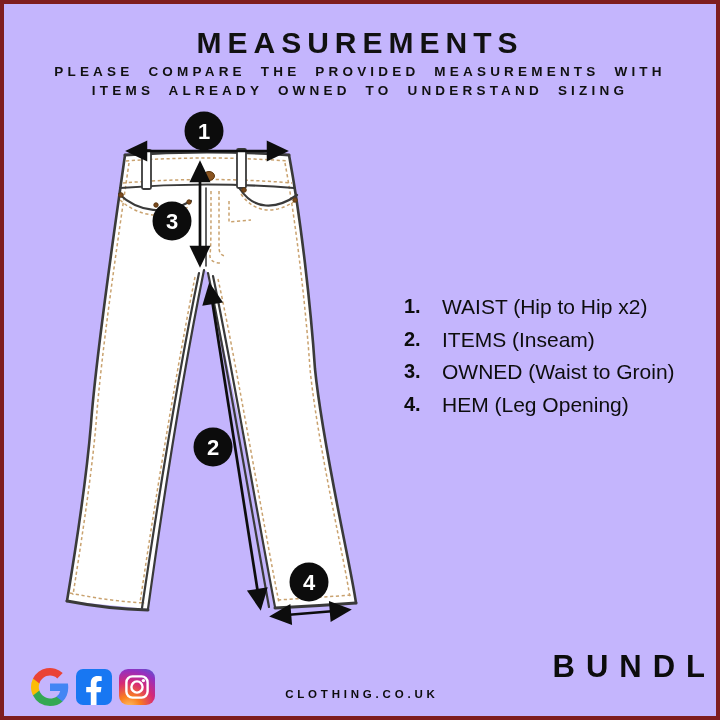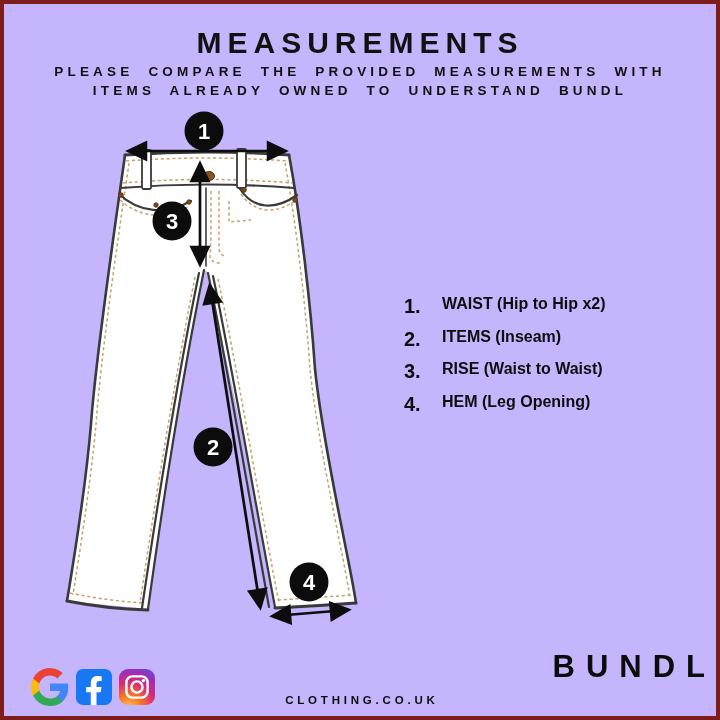--- a/index.html
+++ b/index.html
@@ -18,37 +18,37 @@
     font-size:13.5px; font-weight:bold; letter-spacing:4.2px; word-spacing:7px; color:#111;
   }
   .subtitle.l1{top:60px;}
   .subtitle.l2{top:79px;}
   
   .diagram-svg{position:absolute; left:0; top:0; width:720px; height:720px;}
   
   .legend{position:absolute; left:400px; top:291px; width:290px;}
   .legend-row{display:flex; align-items:flex-start; height:32.5px;}
   .legend-num{width:38px; font-size:20px; font-weight:bold; color:#0d0d0d;}
-  .legend-label{flex:1; font-size:16px; font-weight:bold; color:#0d0d0d; white-space:nowrap;}
+  .legend-label{flex:1; font-size:21px; font-weight:normal; color:#0d0d0d; white-space:nowrap;}
   
   .social{position:absolute; left:27px; top:664px; display:flex; align-items:center; gap:7px;}
   .brand{position:absolute; left:0; right:0; top:645px; text-align:center;}
   .brand-name{font-size:31px; font-weight:bold; color:#0c0c0c; letter-spacing:11px; margin-left:11px;text-align:right;}
-  .brand-domain{font-size:11.5px; font-weight:bold; color:#0c0c0c; letter-spacing:3.8px; margin-left:3.8px; margin-top:9px;}
+  .brand-domain{font-size:11.5px; font-weight:bold; color:#0c0c0c; letter-spacing:3.8px; margin-left:3.8px; margin-top:3px;}
   .trustpilot{position:absolute; left:543px; top:657px; display:flex; align-items:center; gap:4px;}
   .tp-text{font-size:28px; font-weight:bold; letter-spacing:-0.8px; color:#191919;}
 </style>
 </head>
 <body>
 
 <div class="frame">
 
   <div class="title">MEASUREMENTS</div>
   <div class="subtitle l1">PLEASE COMPARE THE PROVIDED MEASUREMENTS WITH</div>
-  <div class="subtitle l2">ITEMS ALREADY OWNED TO UNDERSTAND BUNDL</div>
+  <div class="subtitle l2">ITEMS ALREADY OWNED TO UNDERSTAND SIZING</div>
 
   <svg class="diagram-svg" viewBox="0 0 720 720">
     <defs>
       <marker id="ah" markerWidth="9" markerHeight="9" refX="6.8" refY="4.5" orient="auto-start-reverse">
         <path d="M0.4,0.6 L8.6,4.5 L0.4,8.4 Z" fill="#0d0d0d"></path>
       </marker>
     </defs>
 
     <path fill="#ffffff" stroke="none" d="M121,151 Q203,145 285,151 C297,215 307,305 311,365 C319,445 347,562 352,599 L271,604 C249,470 221,350 203,268 L200,265 C183,345 161,475 144,605 L63,597 C70,553 82,480 87,420 C92,350 110,230 121,151 Z"></path>
 
@@ -129,21 +129,21 @@
     <div class="legend-row">
       <span class="legend-num">1.</span>
       <span class="legend-label">WAIST (Hip to Hip x2)</span>
     </div>
     <div class="legend-row">
       <span class="legend-num">2.</span>
       <span class="legend-label">ITEMS (Inseam)</span>
     </div>
     <div class="legend-row">
       <span class="legend-num">3.</span>
-      <span class="legend-label">RISE (Waist to Waist)</span>
+      <span class="legend-label">OWNED (Waist to Groin)</span>
     </div>
     <div class="legend-row">
       <span class="legend-num">4.</span>
       <span class="legend-label">HEM (Leg Opening)</span>
     </div>
   </div>
 
   <div class="social">
     <svg width="38" height="38" viewBox="0 0 18 18">
       <path fill="#4285F4" d="M17.64 9.2c0-.64-.06-1.25-.16-1.84H9v3.48h4.84a4.14 4.14 0 0 1-1.8 2.72v2.26h2.91c1.7-1.57 2.69-3.88 2.69-6.62z"></path>

